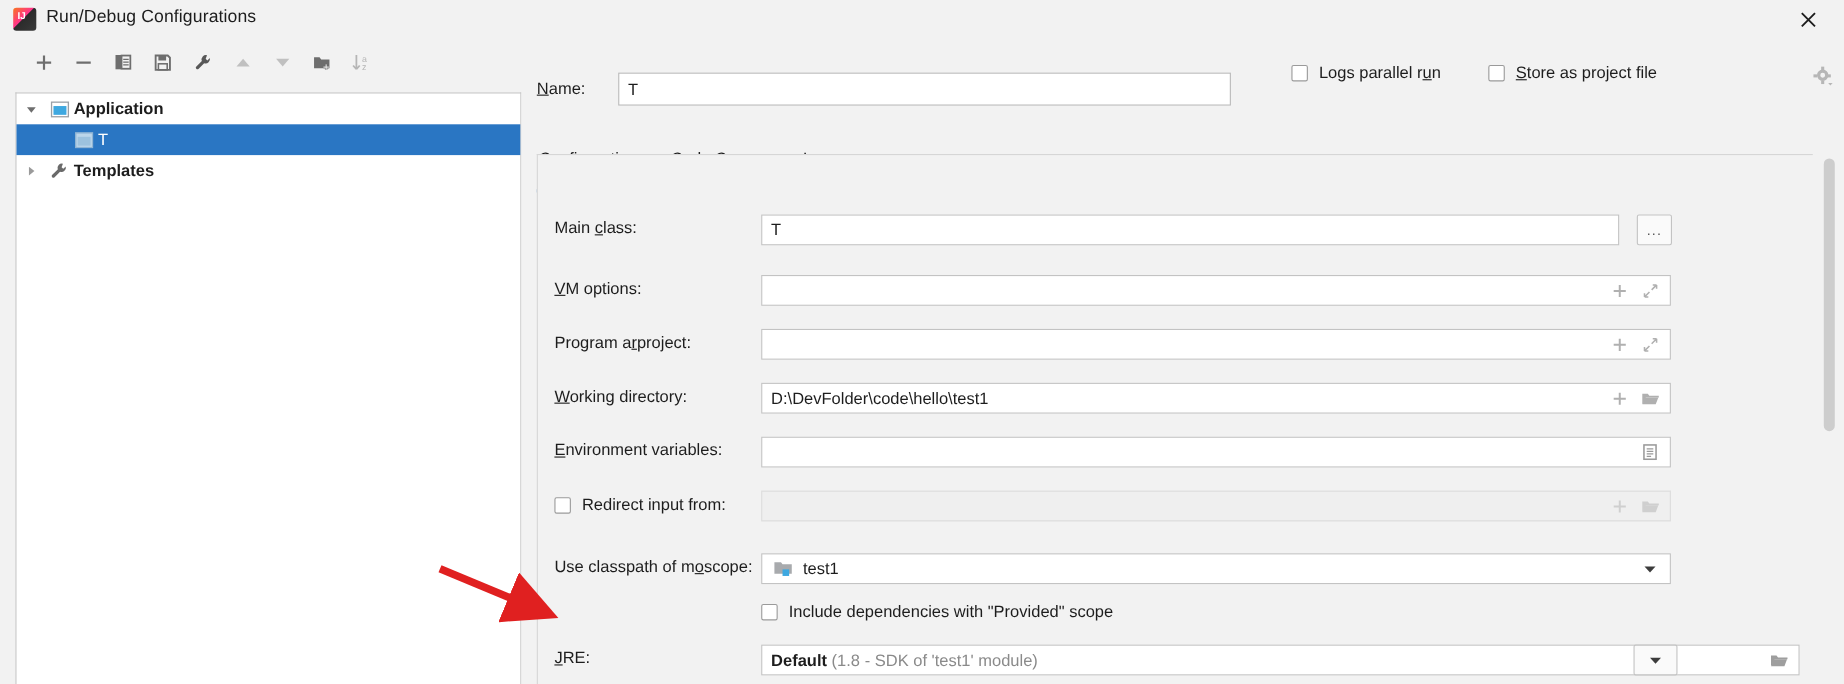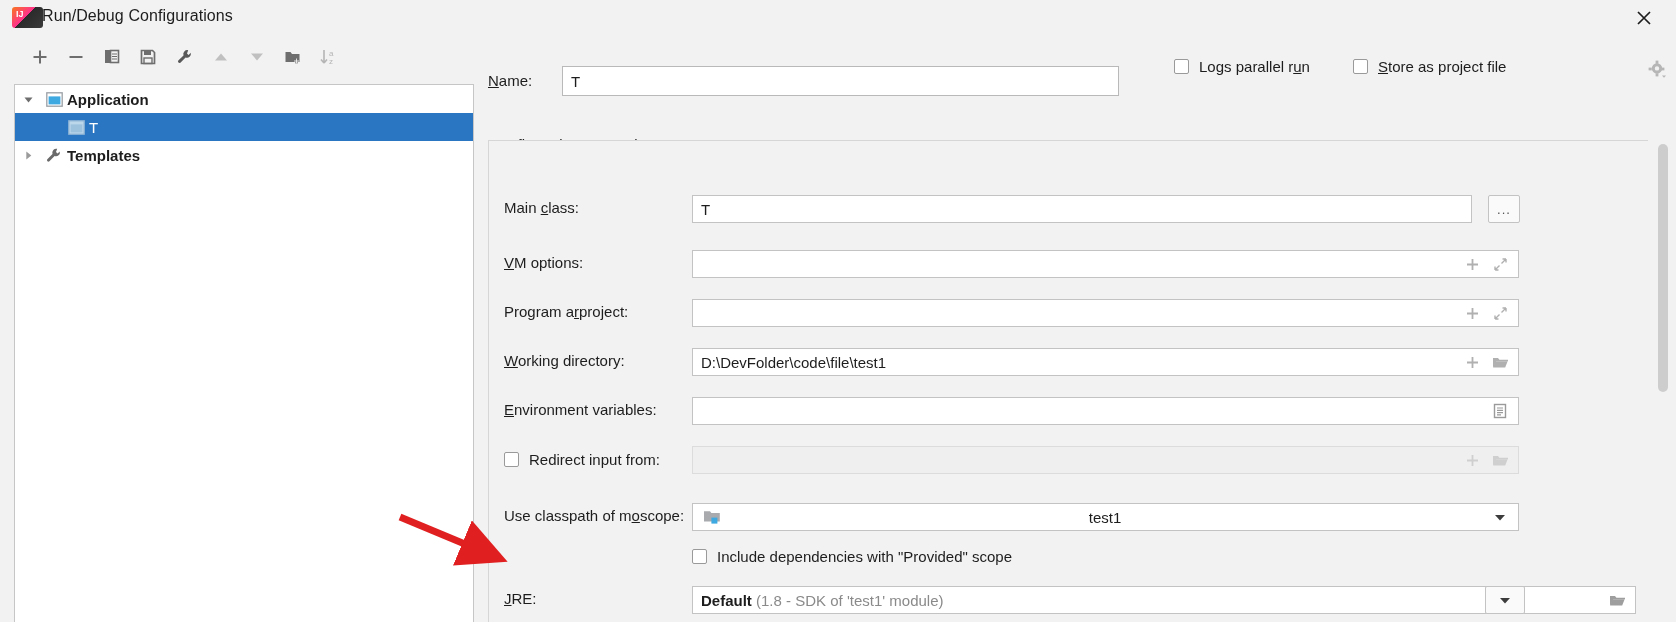--- a/index.html
+++ b/index.html
@@ -8,21 +8,21 @@
     background:#f2f2f2;
     font-family:"Liberation Sans", sans-serif;
     font-size:15px;
     color:#1d1d1d;
     -webkit-font-smoothing:antialiased;
   }
   .dialog{position:relative;width:1676px;height:622px;background:#f2f2f2;}
 
   
   .titlebar{position:absolute;left:0;top:0;width:1676px;height:36px;background:#f2f2f2;}
-  .tb-logo{position:absolute;left:12px;top:7px;width:31px;height:21px;border-radius:3px;
+  .tb-logo{position:absolute;left:12px;top:7px;width:21px;height:21px;border-radius:3px;
     background:linear-gradient(135deg,#f8761f 0%,#ff318c 45%,#2b2b2b 46%,#3a3a3a 100%);
     overflow:hidden;}
   .tb-logo .ij{position:absolute;left:4px;top:3px;font-size:9px;font-weight:bold;color:#fff;line-height:1;}
   .tb-title{position:absolute;left:42px;top:7px;font-size:16px;color:#1d1d1d;letter-spacing:.1px;}
   .tb-close{position:absolute;right:18px;top:5px;width:28px;height:26px;cursor:default;}
   .tb-close svg{display:block;}
 
   
   .lefttoolbar{position:absolute;left:0;top:36px;width:474px;height:46px;background:#f2f2f2;}
   .tbtn{position:absolute;top:6px;width:30px;height:30px;display:flex;align-items:center;justify-content:center;}
@@ -305,21 +305,21 @@
             </span>
           </span>
         </div>
       </div>
 
       <div class="frow" style="top:207px;">
         <span class="flabel">
           <span class="u">W</span><span>orking directory:</span>
         </span>
         <div class="fctl" style="width:827px;">
-          <span class="fval">D:\DevFolder\code\file\test1</span>
+          <span class="fval">D:\DevFolder\code\hello\test1</span>
           <span class="fbtns">
             <span class="fbtn">
               <svg width="15" height="15" viewBox="0 0 15 15">
                   <path d="M7.5 2v11M2 7.5h11" stroke="#b0b0b0" stroke-width="1.8"></path>
                 </svg>
             </span>
             <span class="fbtn">
               <svg width="17" height="15" viewBox="0 0 17 15">
                 <path d="M1 3h5l1.4 1.8H16v1.5H4.2L1.6 12H1z" fill="#b0b0b0"></path>
                 <path d="M3.2 6.3h12.4L13.2 12.6H1.1z" fill="#b0b0b0"></path>
@@ -366,21 +366,21 @@
               </svg>
             </span>
           </span>
         </div>
       </div>
 
       <div class="frow" style="top:362px;">
         <span class="flabel">
           <span>Use classpath of m</span><span class="u">o</span><span>scope:</span>
         </span>
-        <div class="fctl" style="width:827px;text-align:center;">
+        <div class="fctl" style="width:827px;">
           <span style="padding-left:10px;display:flex;align-items:center;">
             <svg width="19" height="16" viewBox="0 0 19 16">
               <path d="M1 2.2h6l1.4 1.8h8.4v8.6H1z" fill="#a8aaad"></path>
               <rect x="8.4" y="8.6" width="6" height="6" fill="#3ea8e0"></rect>
             </svg>
           </span>
           <span class="fval">test1</span>
           <span class="fbtns">
             <span class="fbtn">
               <svg width="16" height="16" viewBox="0 0 16 16">

